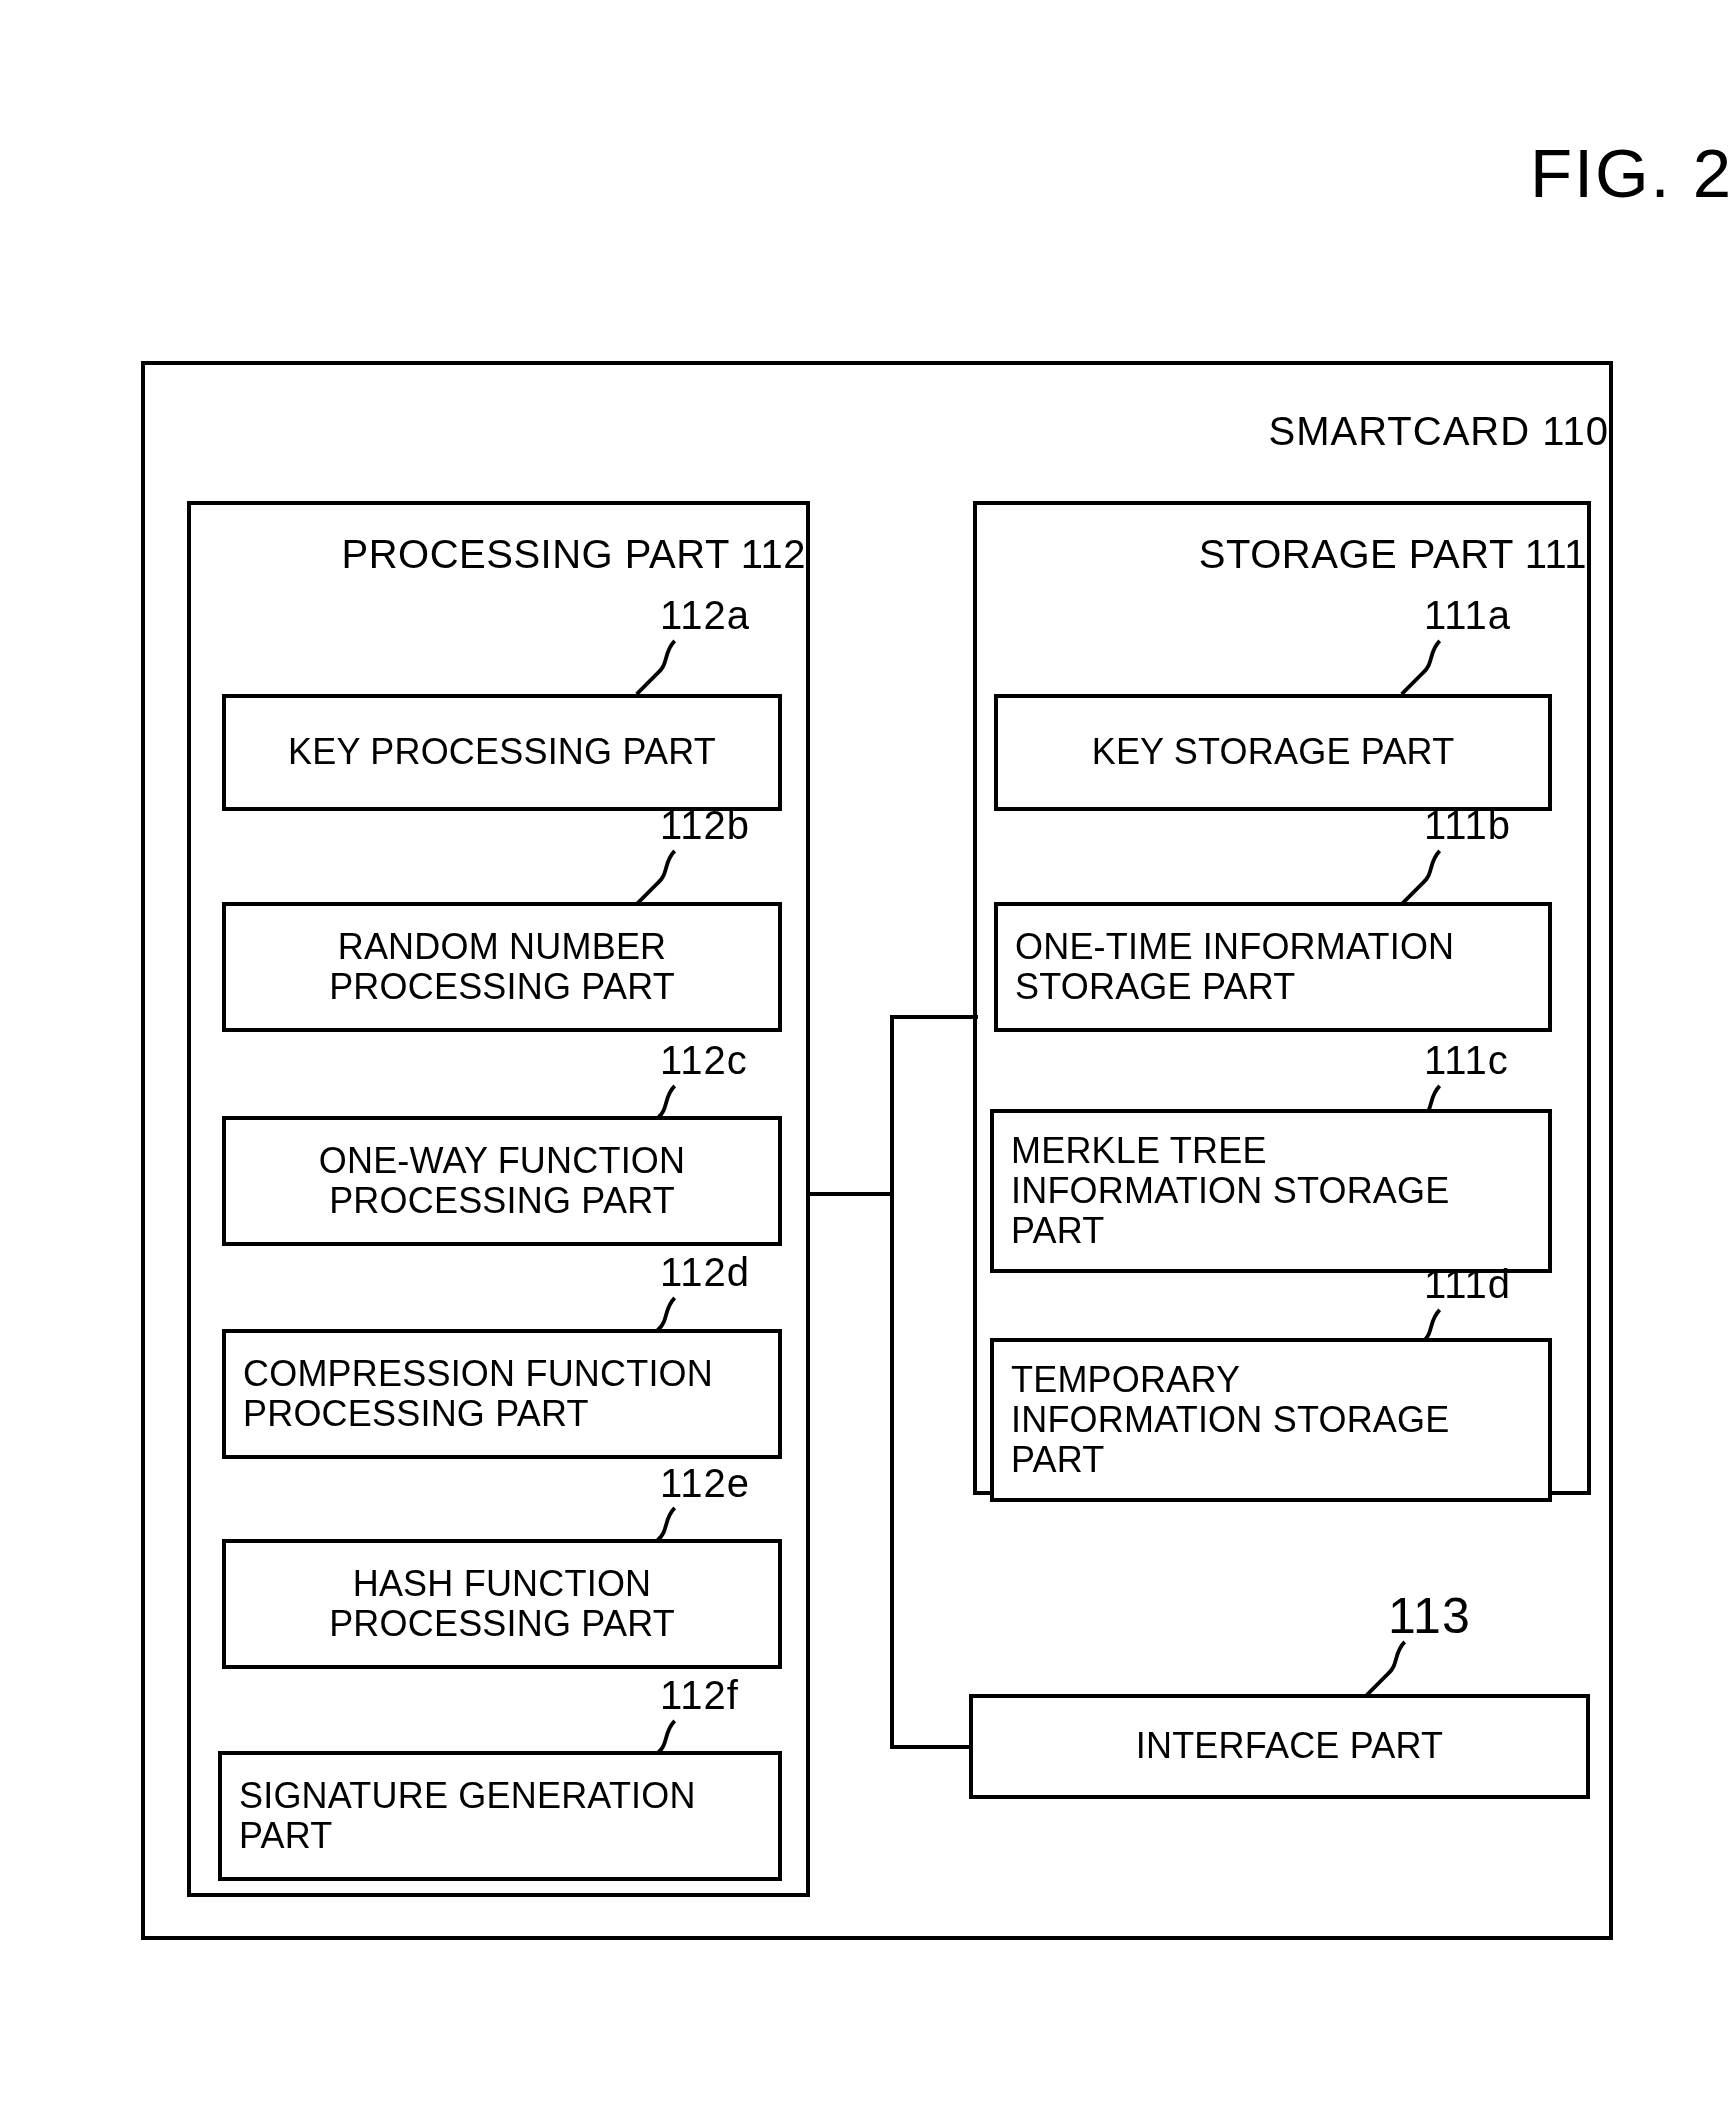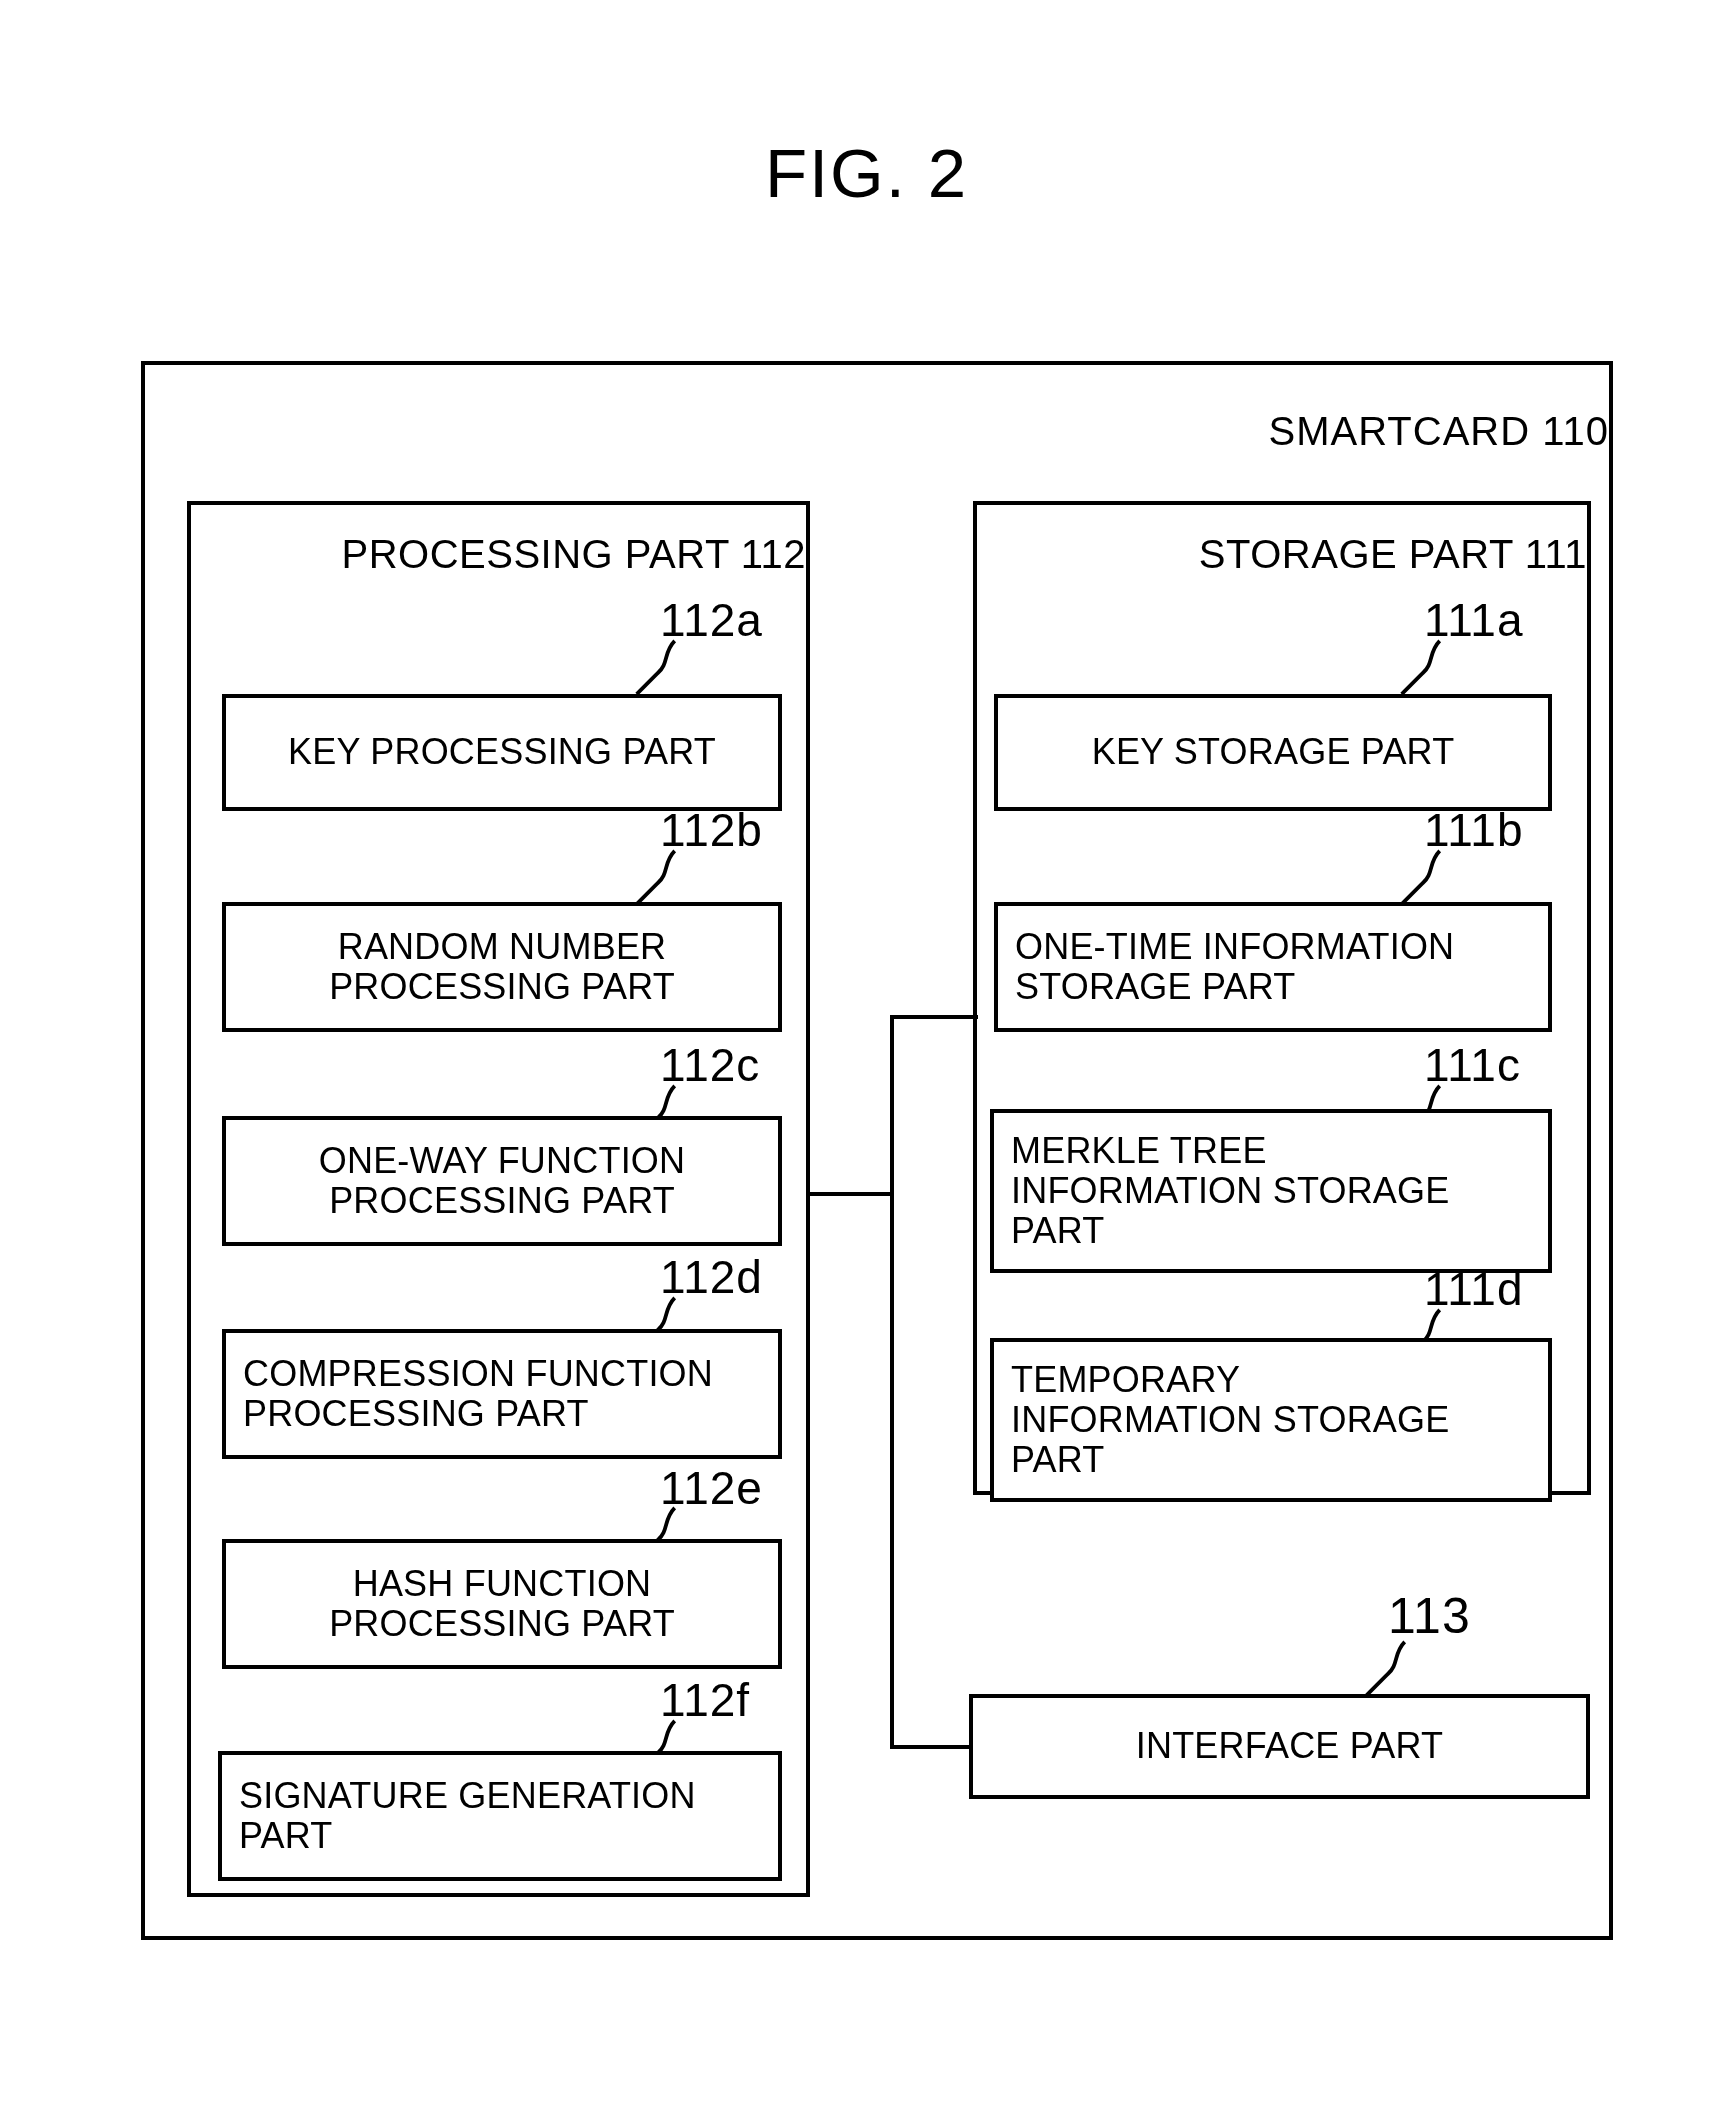--- a/index.html
+++ b/index.html
@@ -17,21 +17,21 @@
     height: 2106px;
     background: #ffffff;
     overflow: hidden;
   }
   
   .fig-title {
     position: absolute;
     top: 134px;
     left: 0;
     width: 1733px;
-    text-align: center;
+    text-align: right;
     font-size: 69px;
     letter-spacing: 1.9px;
     font-weight: 400;
   }
   
   .outer-frame {
     position: absolute;
     left: 141px;
     top: 361px;
     width: 1472px;
@@ -94,21 +94,21 @@
     width: 100%;
     padding: 0 13.4px;
     box-sizing: border-box;
     white-space: pre-line;
   }
   .unit.center .unit-label { text-align: center; }
   .unit.left   .unit-label { text-align: left; padding-left: 17px; }
   
   .ref {
     position: absolute;
-    font-size: 46px;
+    font-size: 40px;
     letter-spacing: 1px;
     white-space: nowrap;
   }
   .leader {
     position: absolute;
     pointer-events: none;
   }
   
   .conn {
     position: absolute;

